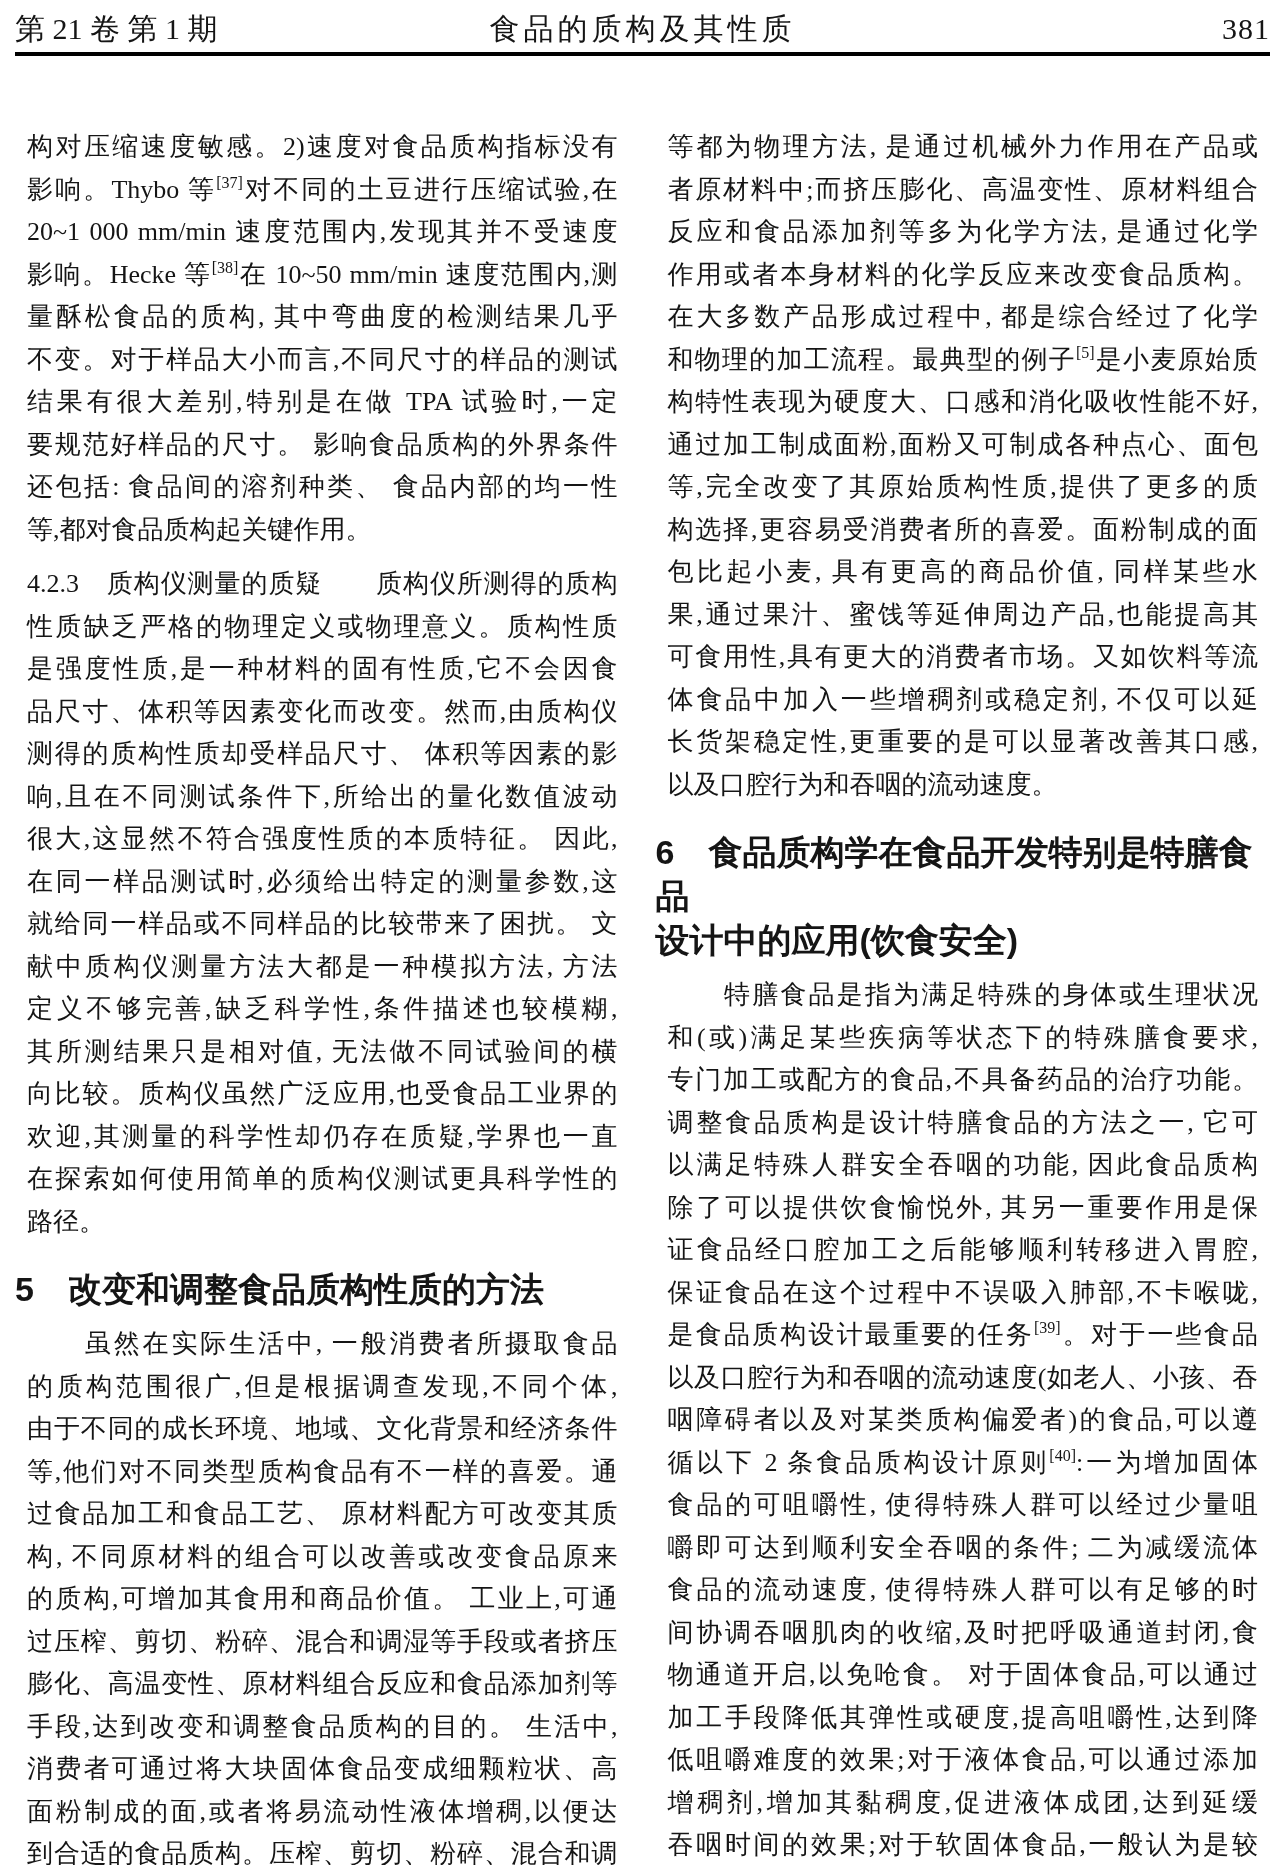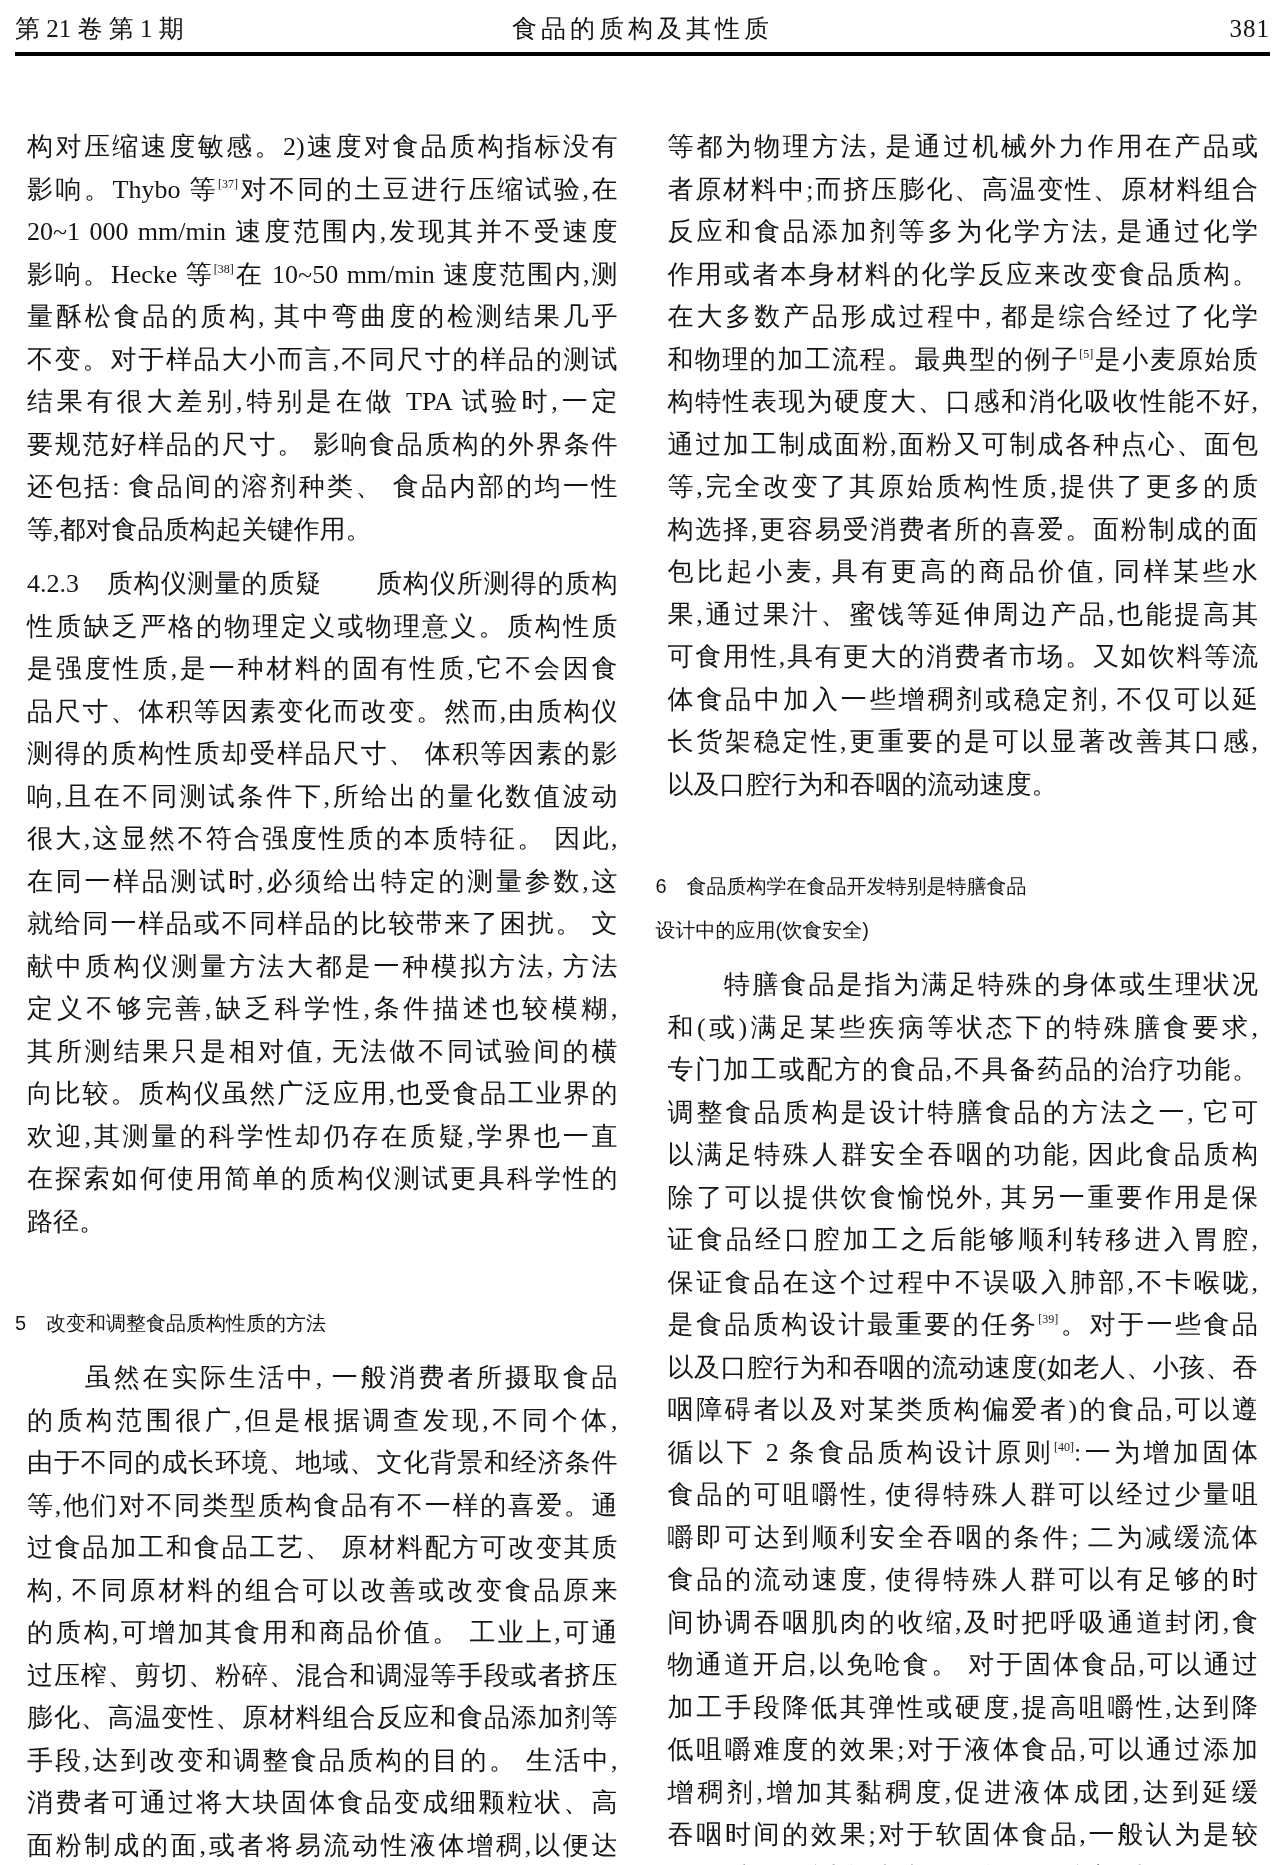--- a/index.html
+++ b/index.html
@@ -10,21 +10,21 @@
     background:#ffffff;
     color:#151515;
     font-family:"Liberation Serif","DejaVu Serif",serif;
     overflow:hidden;
     box-sizing:border-box;
   }
   .page-header{
     display:flex;
     align-items:baseline;
     padding:12px 15px 0 15px;
-    font-size:25px;
+    font-size:30px;
     line-height:34px;
   }
   .hdr-left{flex:1;text-align:left;}
   .hdr-center{flex:none;text-align:center;letter-spacing:4px;}
   .hdr-right{flex:1;text-align:right;letter-spacing:1px;}
   .header-rule{
     height:4px;
     background:#000;
     margin:6px 15px 0 15px;
   }
@@ -38,28 +38,28 @@
     width:615px;
     font-size:26px;
     line-height:42.5px;
     text-align:justify;
   }
   .para{margin:12px;}
   .line{text-align:justify;text-align-last:left;}
   .line.fill{text-align-last:justify;}
   .heading{
     font-family:"Liberation Sans","DejaVu Sans",sans-serif;
-    font-weight:400;
-    font-size:20px;
+    font-weight:700;
+    font-size:34px;
     line-height:44px;
-    margin:58px 0 0 0;
+    margin:24px 0 0 0;
   }
   .heading .line{text-align:left;text-align-last:left;}
   sup{
-    font-size:12px;
+    font-size:16px;
     line-height:0;
     vertical-align:super;
   }
 </style>
 </head>
 <body>
 
 <div class="page">
 
   <div class="page-header">

